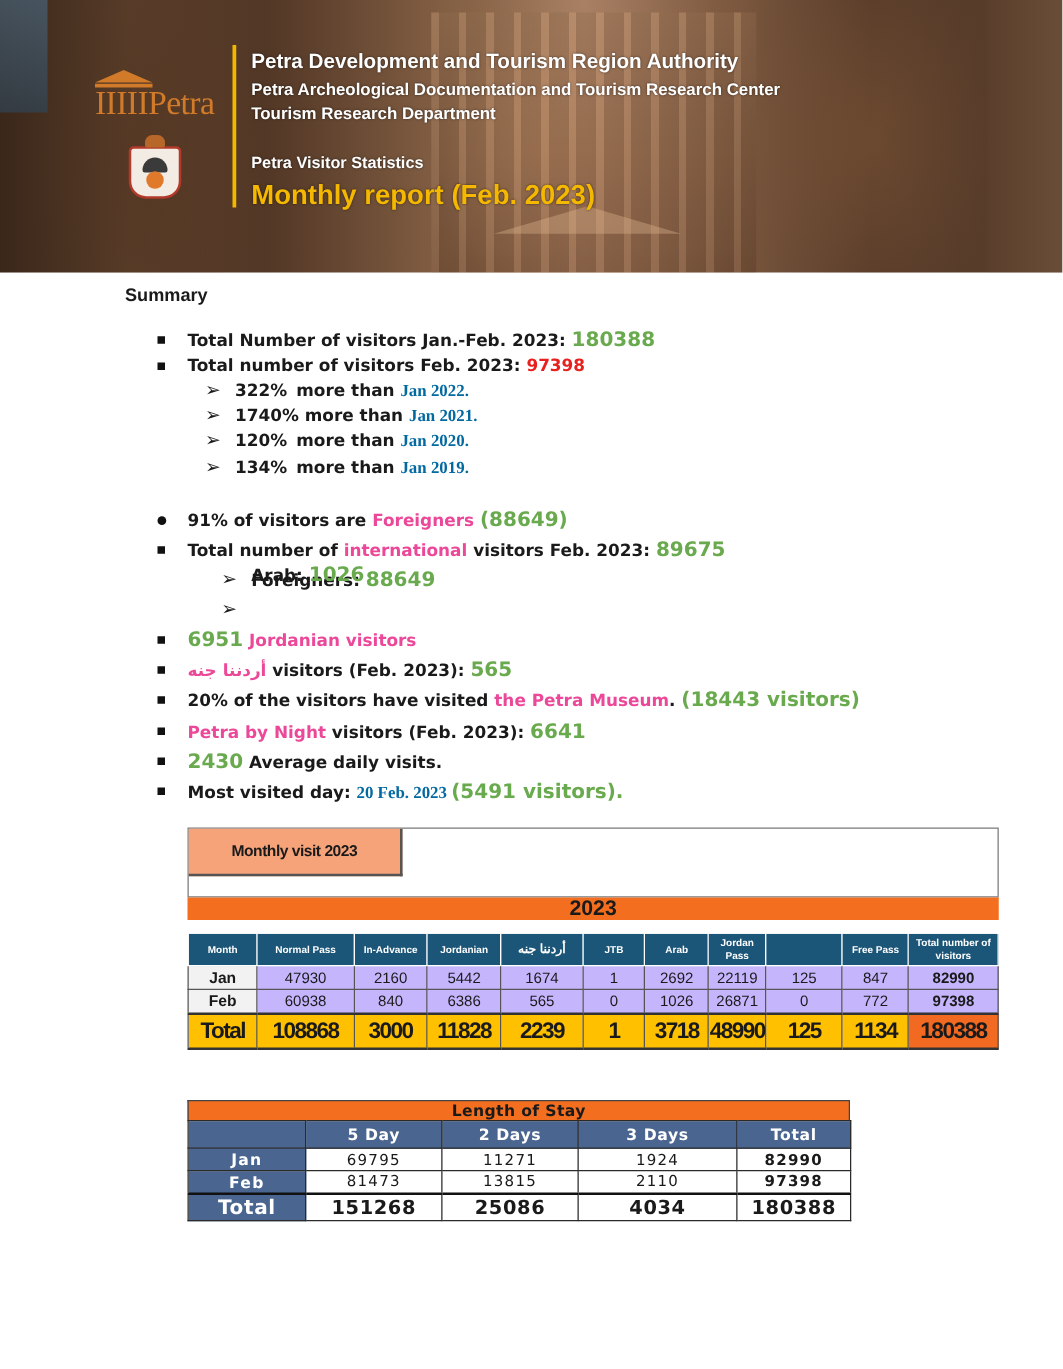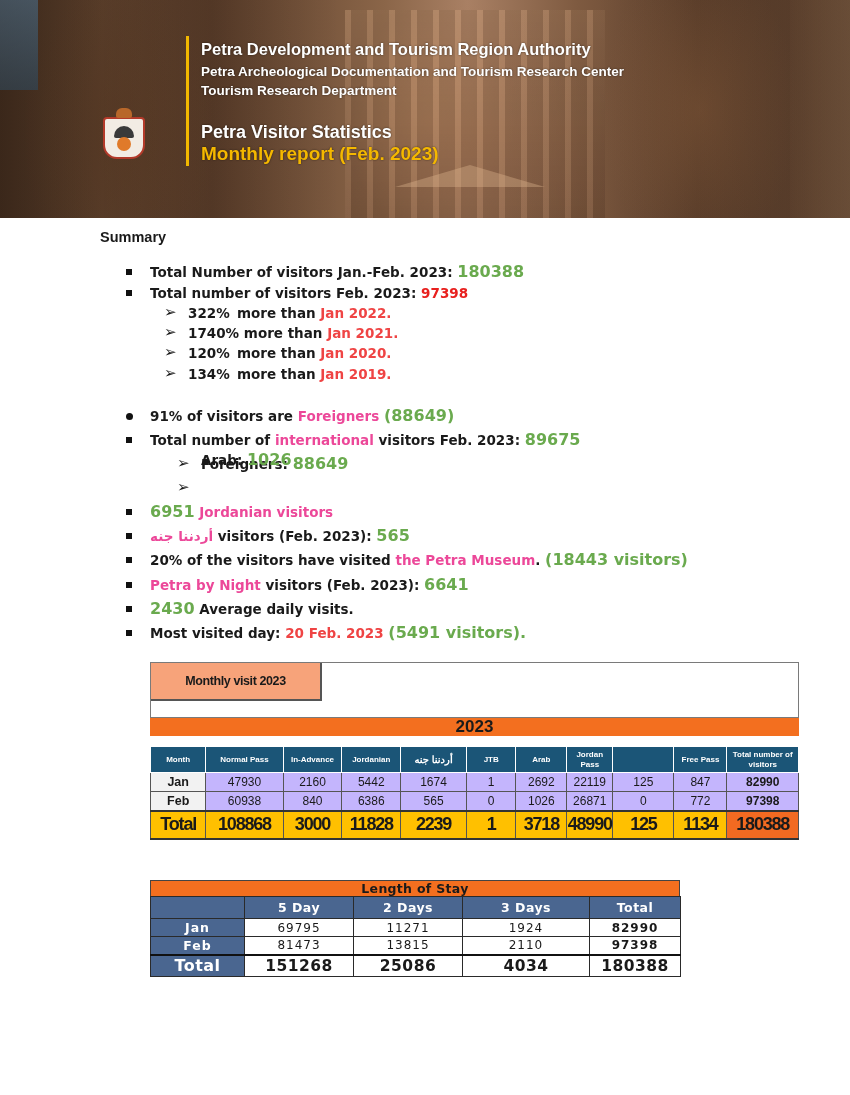--- a/index.html
+++ b/index.html
@@ -41,31 +41,31 @@
   .coat .mantle { position: absolute; left: 2px; top: 9px; width: 42px; height: 42px; background: #f2ece4; border: 2px solid #b33a2a; border-radius: 4px 4px 14px 14px; }
   .coat .eagle { position: absolute; left: 13px; top: 18px; width: 20px; height: 12px; background: #3a3a3a; border-radius: 10px 10px 2px 2px; }
   .coat .shield { position: absolute; left: 16px; top: 29px; width: 14px; height: 14px; background: #e07a2a; border-radius: 50%; }
 
   .vline { position: absolute; left: 186px; top: 36px; width: 3px; height: 130px; background: #f2b800; }
   .hdr { position: absolute; left: 201px; font-weight: bold; color: #ffffff; white-space: nowrap;
     text-shadow: 0 0 2px rgba(0,0,0,0.6); }
   .hdr.h1 { top: 40px; font-size: 16.5px; }
   .hdr.h2 { top: 64px; font-size: 13.5px; }
   .hdr.h3 { top: 83px; font-size: 13.5px; }
-  .hdr.h4 { top: 122px; font-size: 18px; }
-  .hdr.h5 { top: 143px; font-size: 19px; color: #f5b800; }
+  .hdr.h4 { top: 122px; font-size: 13px; }
+  .hdr.h5 { top: 143px; font-size: 22px; color: #f5b800; }
 
   
   .summary-title { position: absolute; left: 100px; top: 229px; font-size: 14.5px; font-weight: bold; }
   .sum { font-family: "DejaVu Sans", sans-serif; }
   .line { position: absolute; font-size: 13.5px; font-weight: bold; white-space: nowrap; line-height: 20px; }
   .bullet-sq { position: absolute; width: 6px; height: 6px; background: #111; }
   .bullet-dot { position: absolute; width: 7px; height: 7px; background: #111; border-radius: 50%; }
   .arrow { position: absolute; font-size: 15px; font-weight: bold; line-height: 20px; }
-  .green { color: #ef4444; }
+  .green { color: #0369a1; font-family: Liberation Serif, serif; }
   .green-big { color: #6aaa4e; font-size: 16px; }
   .red { color: #e8201e; }
   .orange { color: #ec4899; }
 
   
   .mt-frame { position: absolute; left: 150px; top: 662px; width: 649px; height: 56px; border: 1px solid #7a7a7a; background: #fff; }
   .mt-label { position: absolute; left: 151px; top: 663px; width: 171px; height: 38px; background: #f7a37a;
     border-right: 2px solid #555; border-bottom: 2px solid #555; font-size: 12.5px; font-weight: bold;
     display: flex; align-items: center; justify-content: center; letter-spacing: -0.4px; }
   .mt-year { position: absolute; left: 150px; top: 718px; width: 649px; height: 18px; background: #f36f1f;
@@ -94,20 +94,25 @@
 </head>
 <body>
 
 <div class="banner">
   <div class="sky"></div>
   <div class="facade"></div>
   <div class="pediment"></div>
   <div class="right-strip"></div>
   <div class="shade"></div>
 
+  <div class="logo-petra">
+    <div class="roof"></div>
+    <div class="beam"></div>
+    <div class="word"><span>IIIII</span><span>Petra</span></div>
+  </div>
   <div class="coat">
     <div class="mantle"></div>
     <div class="crown"></div>
     <div class="eagle"></div>
     <div class="shield"></div>
   </div>
 
   <div class="vline"></div>
   <div class="hdr h2">Petra Archeological Documentation and Tourism Research Center</div>
   <div class="hdr h1">Petra Development and Tourism Region Authority</div>

